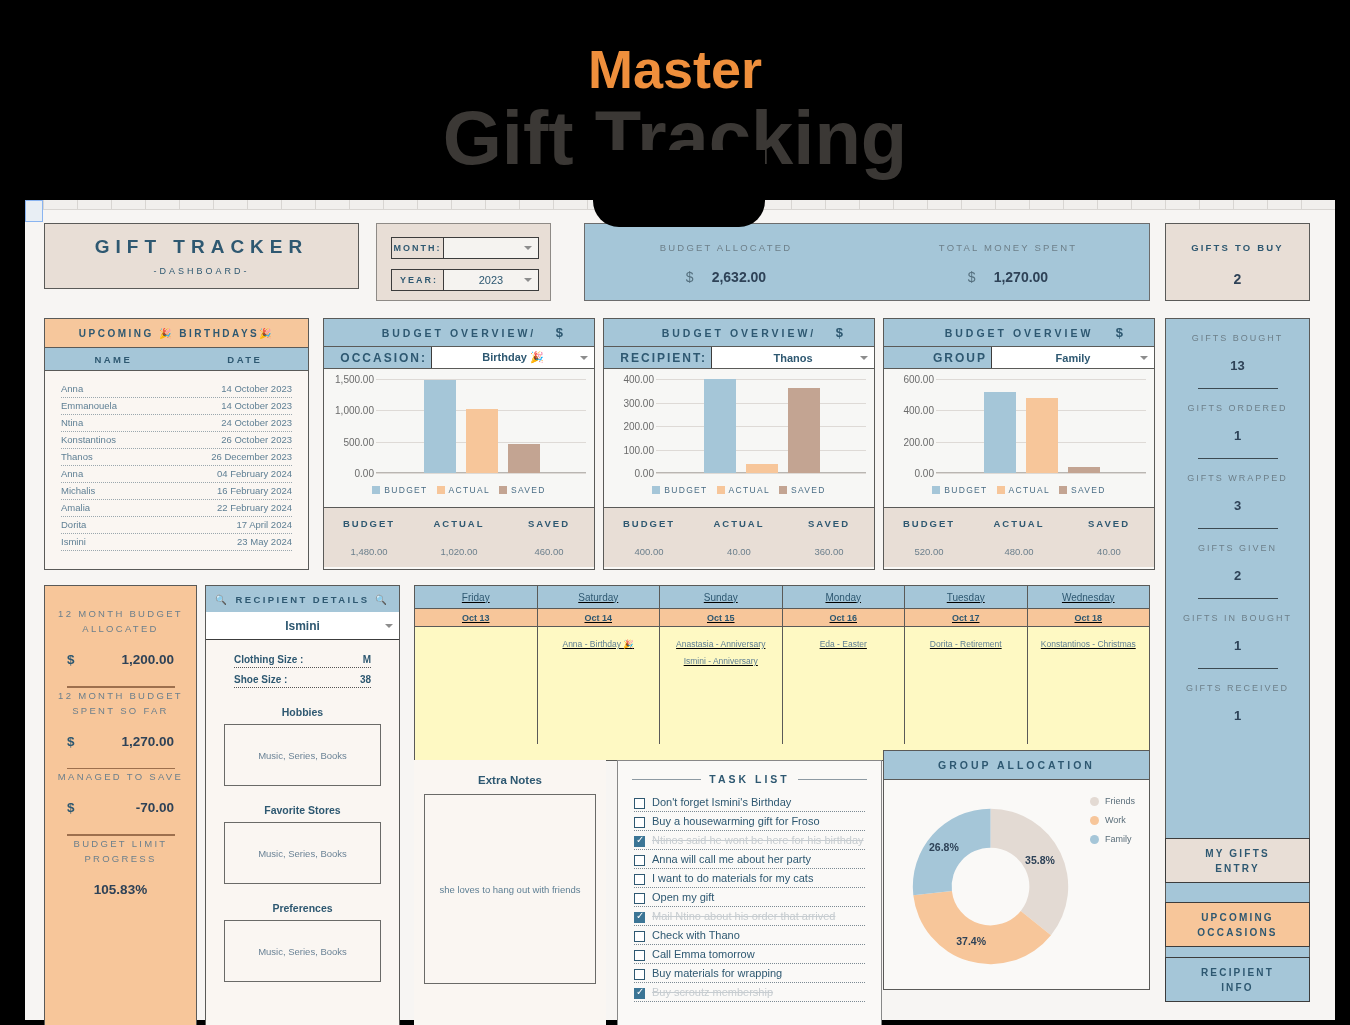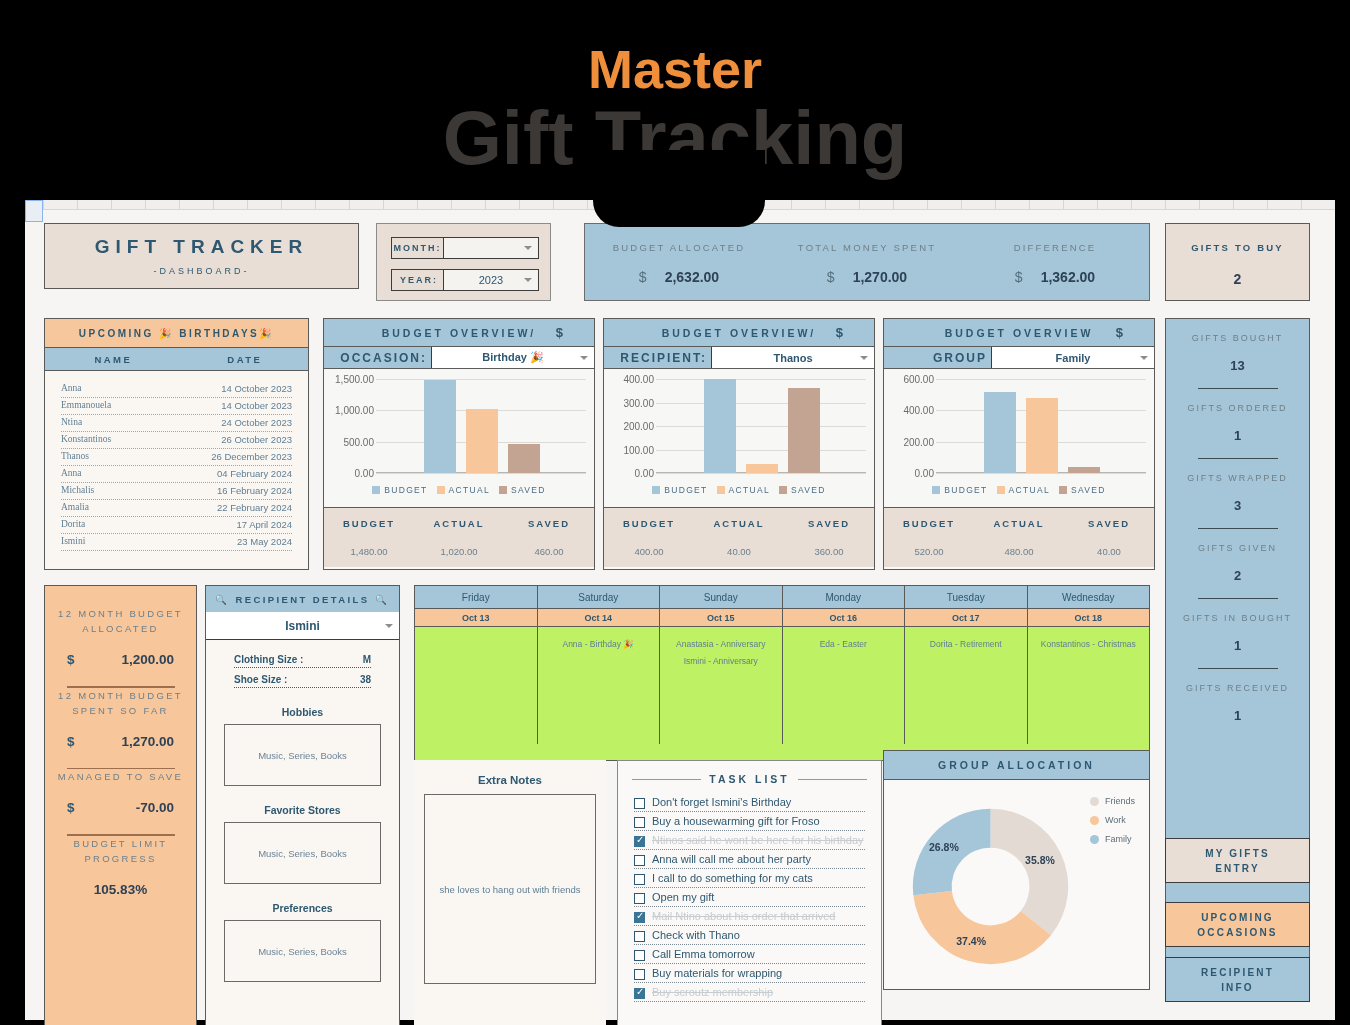--- a/index.html
+++ b/index.html
@@ -113,21 +113,21 @@
     font-size: 9.5px; font-weight: bold; letter-spacing: 2.5px; color: #2e5871;
   }
   #bd-cols .c1 { width: 52%; text-align: center; }
   #bd-cols .c2 { width: 48%; text-align: center; }
   #bd-rows { padding: 12px 16px 0 16px; }
   .bd-row {
     display: flex; justify-content: space-between; font-size: 9.5px;
     color: #5e7f94; padding-bottom: 3px; margin-bottom: 2px;
     border-bottom: 1px dotted #9aa7ae;
   }
-  .bd-row .nm { color: #5e7f94; font-family: Liberation Serif, serif; }
+  .bd-row .nm { color: #5e7f94; }
   .bd-row .dt { color: #5e7f94; }
 
   
   .chart-card { top: 118px; width: 272px; height: 252px; background: #faf9f7; border: 1px solid #5a5a58; }
   #chart1 { left: 298px; }
   #chart2 { left: 578px; }
   #chart3 { left: 858px; }
   .cc-head {
     height: 28px; background: #a5c6d8; display: flex; align-items: center;
     justify-content: center; font-size: 10.5px; font-weight: bold;
@@ -213,21 +213,21 @@
   }
   .rc-box {
     margin: 0 18px; height: 62px; border: 1px solid #6a6a68; background: #faf6f2;
     display: flex; align-items: center; justify-content: center;
     font-size: 9.5px; color: #6b8396;
   }
 
   
   #calendar {
     left: 389px; top: 385px; width: 736px; height: 176px;
-    border: 1px solid #5a5a58; background: #bef264;
+    border: 1px solid #5a5a58; background: #fef9c3; text-decoration: underline;
   }
   #cal-days { display: flex; height: 22px; background: #a5c6d8; }
   #cal-dates { display: flex; height: 19px; background: #f7c69a; border-top: 1px solid #5a5a58; border-bottom: 1px solid #5a5a58; }
   #cal-body { display: flex; height: 117px; }
   .cal-col { flex: 1; border-right: 1px solid #5a5a58; display: flex; align-items: center; justify-content: center;
              font-size: 10px; color: #2e5871; }
   .cal-col:last-child { border-right: none; }
   .cal-col.dt { font-weight: bold; font-size: 9px; }
   .cal-cell { flex: 1; border-right: 1px solid #5a5a58; padding-top: 9px; text-align: center; }
   .cal-cell:last-child { border-right: none; }
@@ -368,24 +368,20 @@
 
   <div class="panel" id="summary-card">
       <div class="summary-item">
         <div class="summary-label">BUDGET ALLOCATED</div>
         <div class="summary-val"><span class="cur">$</span><span>2,632.00</span></div>
       </div>
       <div class="summary-item">
         <div class="summary-label">TOTAL MONEY SPENT</div>
         <div class="summary-val"><span class="cur">$</span><span>1,270.00</span></div>
       </div>
-      <div class="summary-item">
-        <div class="summary-label">DIFFERENCE</div>
-        <div class="summary-val"><span class="cur">$</span><span>1,362.00</span></div>
-      </div>
     </div>
 
   <div class="panel" id="gifts-to-buy">
     <div class="lbl">GIFTS TO BUY</div>
     <div class="num">2</div>
   </div>
 
   <div class="panel" id="birthdays">
     <div id="bd-head">UPCOMING 🎉 BIRTHDAYS🎉</div>
     <div id="bd-cols">
@@ -758,21 +754,21 @@
         <div class="task done">
           <div class="cb"></div>
           <div class="tx">Ntinos said he wont be here for his birthday</div>
         </div>
         <div class="task">
           <div class="cb"></div>
           <div class="tx">Anna will call me about her party</div>
         </div>
         <div class="task">
           <div class="cb"></div>
-          <div class="tx">I call to do something for my cats</div>
+          <div class="tx">I want to do materials for my cats</div>
         </div>
         <div class="task">
           <div class="cb"></div>
           <div class="tx">Open my gift</div>
         </div>
         <div class="task done">
           <div class="cb"></div>
           <div class="tx">Mail Ntino about his order that arrived</div>
         </div>
         <div class="task">

